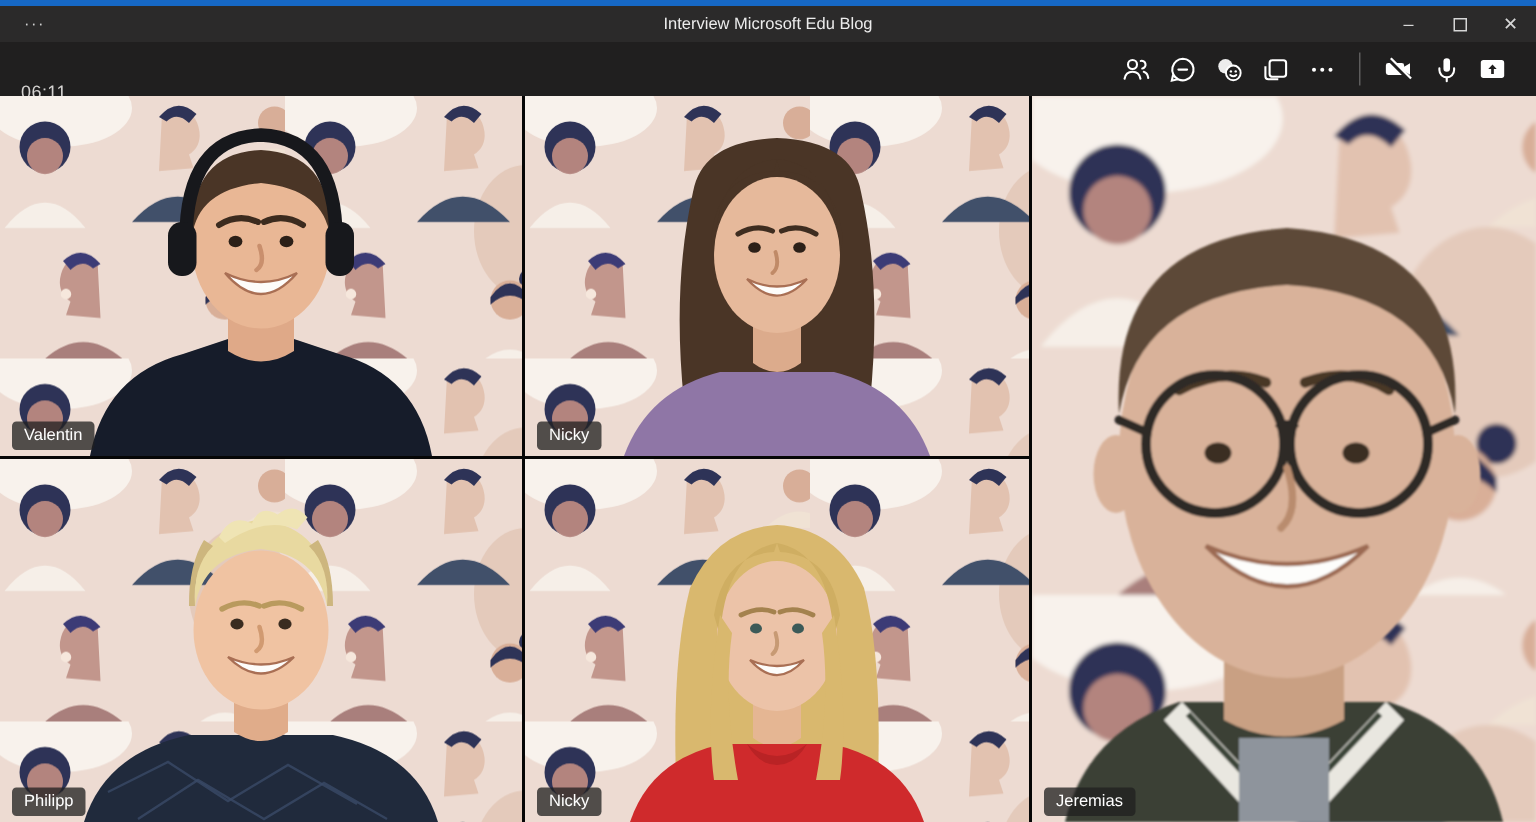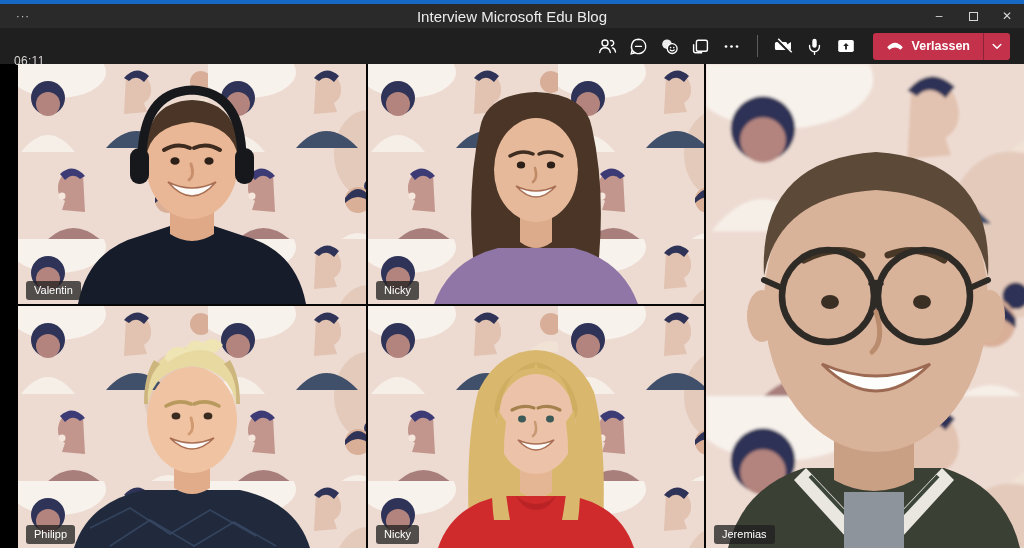--- a/index.html
+++ b/index.html
@@ -6,40 +6,40 @@
   html,body { width:1024px; height:548px; overflow:hidden; background:#000; }
   body { font-family:"Liberation Sans", sans-serif; }
   .window { width:1024px; height:548px; display:flex; flex-direction:column; position:relative; }
 
   
   .top-strip { height:4px; background:#1668c5; }
 
   
   .titlebar { height:24px; background:#2b2a2a; display:flex; align-items:center; position:relative; color:#e6e6e6; }
   .titlebar-ellipsis { padding:0 16px; font-size:11px; letter-spacing:1px; color:#cfcfcf; cursor:default; }
-  .titlebar-title { position:absolute; left:0; right:0; text-align:center; font-size:15px; color:#ececec; pointer-events:none; }
+  .titlebar-title { position:absolute; left:0; right:0; text-align:center; font-size:11px; color:#ececec; pointer-events:none; }
   .win-controls { margin-left:auto; display:flex; height:100%; }
   .win-btn { width:34px; height:100%; display:flex; align-items:center; justify-content:center; color:#d6d6d6; font-size:12px; }
   .maxi-box { width:9px; height:9px; border:1px solid #d6d6d6; display:inline-block; }
 
   
   .toolbar { height:36px; background:#201f1f; display:flex; align-items:center; padding:0 14px; }
   .timer { font-size:12px; color:#d6d4d2; letter-spacing:.3px;margin-top:29px; }
   .toolbar-spacer { flex:1; }
   .tb-btn { width:30px; height:30px; display:flex; align-items:center; justify-content:center; border-radius:3px; margin-left:1px; }
   .tb-btn svg { display:block; }
   .tb-divider { width:1px; height:22px; background:rgba(255,255,255,.28); margin:0 10px; }
   .leave-btn { display:flex; align-items:stretch; height:27px; background:#c4314b; border-radius:3px; overflow:hidden; margin-left:12px; }
   .leave-main { display:flex; align-items:center; gap:8px; padding:0 13px; }
   .leave-label { color:#fff; font-size:12.5px; font-weight:700; }
   .leave-sep { width:1px; background:rgba(0,0,0,.28); }
   .leave-chevron { width:26px; display:flex; align-items:center; justify-content:center; }
 
   
-  .stage { height:484px; background:#060606; display:grid; grid-template-columns:348px 336px 336px; grid-template-rows:240px 242px; gap:2px;margin-left:18px; }
+  .stage { height:484px; background:#060606; display:grid; grid-template-columns:348px 336px 336px; grid-template-rows:240px 242px; gap:2px; }
   .tile { position:relative; overflow:hidden; background:#eddbd2; }
   .tile svg.vid { width:100%; height:100%; display:block; }
   .tile-jeremias { grid-column:3; grid-row:1 / span 2; }
   .name-label { position:absolute; left:8px; bottom:4px; background:rgba(32,31,31,.76); color:#fff; font-size:11px; line-height:14px; padding:2px 8px 3px; border-radius:3px; white-space:nowrap; }
 </style>
 </head>
 <body>
 
 <svg width="0" height="0" style="position:absolute" aria-hidden="true">
   <defs>
@@ -160,34 +160,20 @@
         <line x1="10.5" y1="15.8" x2="10.5" y2="18.2"></line>
       </svg>
     </div>
     <div class="tb-btn">
       <svg width="22" height="22" viewBox="0 0 22 22">
         <rect x="3.2" y="5" width="15.6" height="12" rx="1.8" fill="#fff"></rect>
         <path d="M11,8 l2.8,3 h-1.9 v3.4 h-1.8 V11 h-1.9 Z" fill="#201f1f"></path>
       </svg>
     </div>
 
-    <div class="leave-btn">
-      <div class="leave-main">
-        <svg width="18" height="12" viewBox="0 0 18 12">
-          <path d="M1.2,7.2 Q9,-1.8 16.8,7.2 L14.6,9.8 Q9,5 3.4,9.8 Z" fill="#fff"></path>
-        </svg>
-        <span class="leave-label">Verlassen</span>
-      </div>
-      <div class="leave-sep"></div>
-      <div class="leave-chevron">
-        <svg width="10" height="7" viewBox="0 0 10 7" fill="none" stroke="#fff" stroke-width="1.5" stroke-linecap="round">
-          <path d="M1.2,1.5 L5,5.2 L8.8,1.5"></path>
-        </svg>
-      </div>
-    </div>
   </div>
 
   <div class="stage">
 
     <div class="tile">
       <svg class="vid" viewBox="0 0 348 240" preserveAspectRatio="xMidYMid slice">
         <rect width="348" height="240" fill="url(#crowd)"></rect>
         <g>
           <path d="M60,240 Q70,186 122,172 L152,162 Q174,188 196,162 L226,172 Q278,186 288,240 Z" fill="#161c2a"></path>
           <path d="M152,138 h44 v32 q-22,14 -44,0 z" fill="#dfa988"></path>

